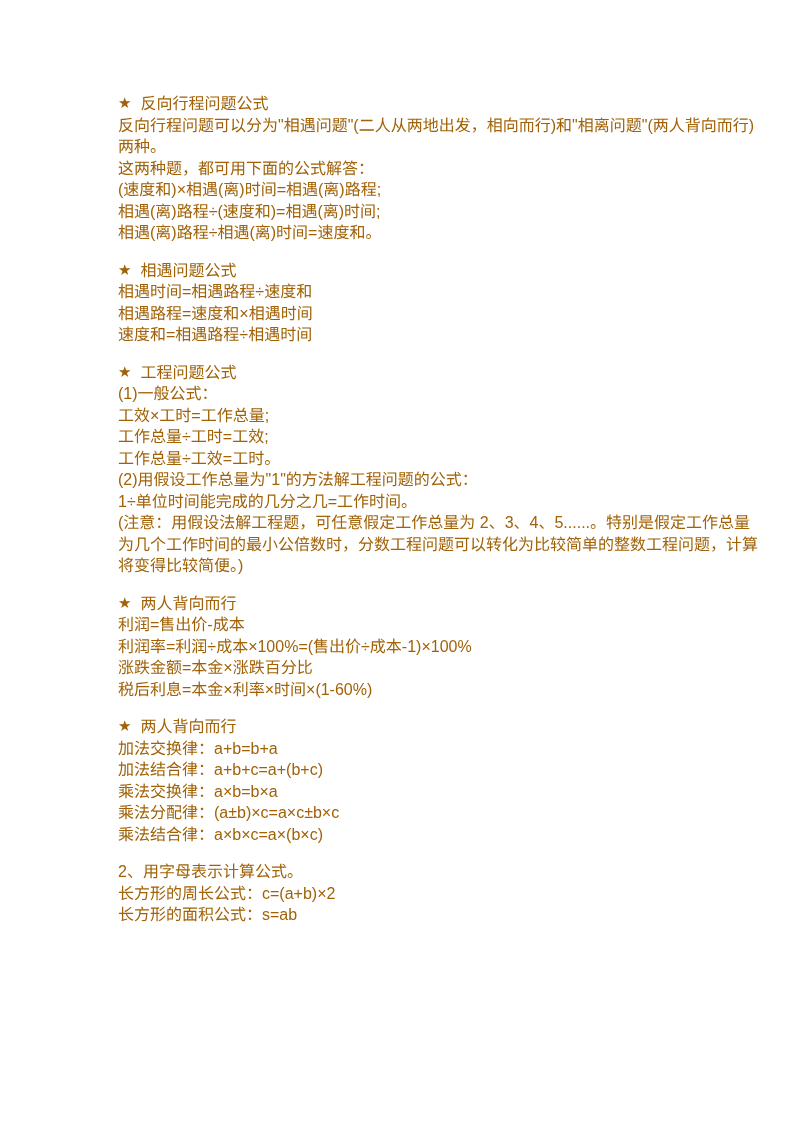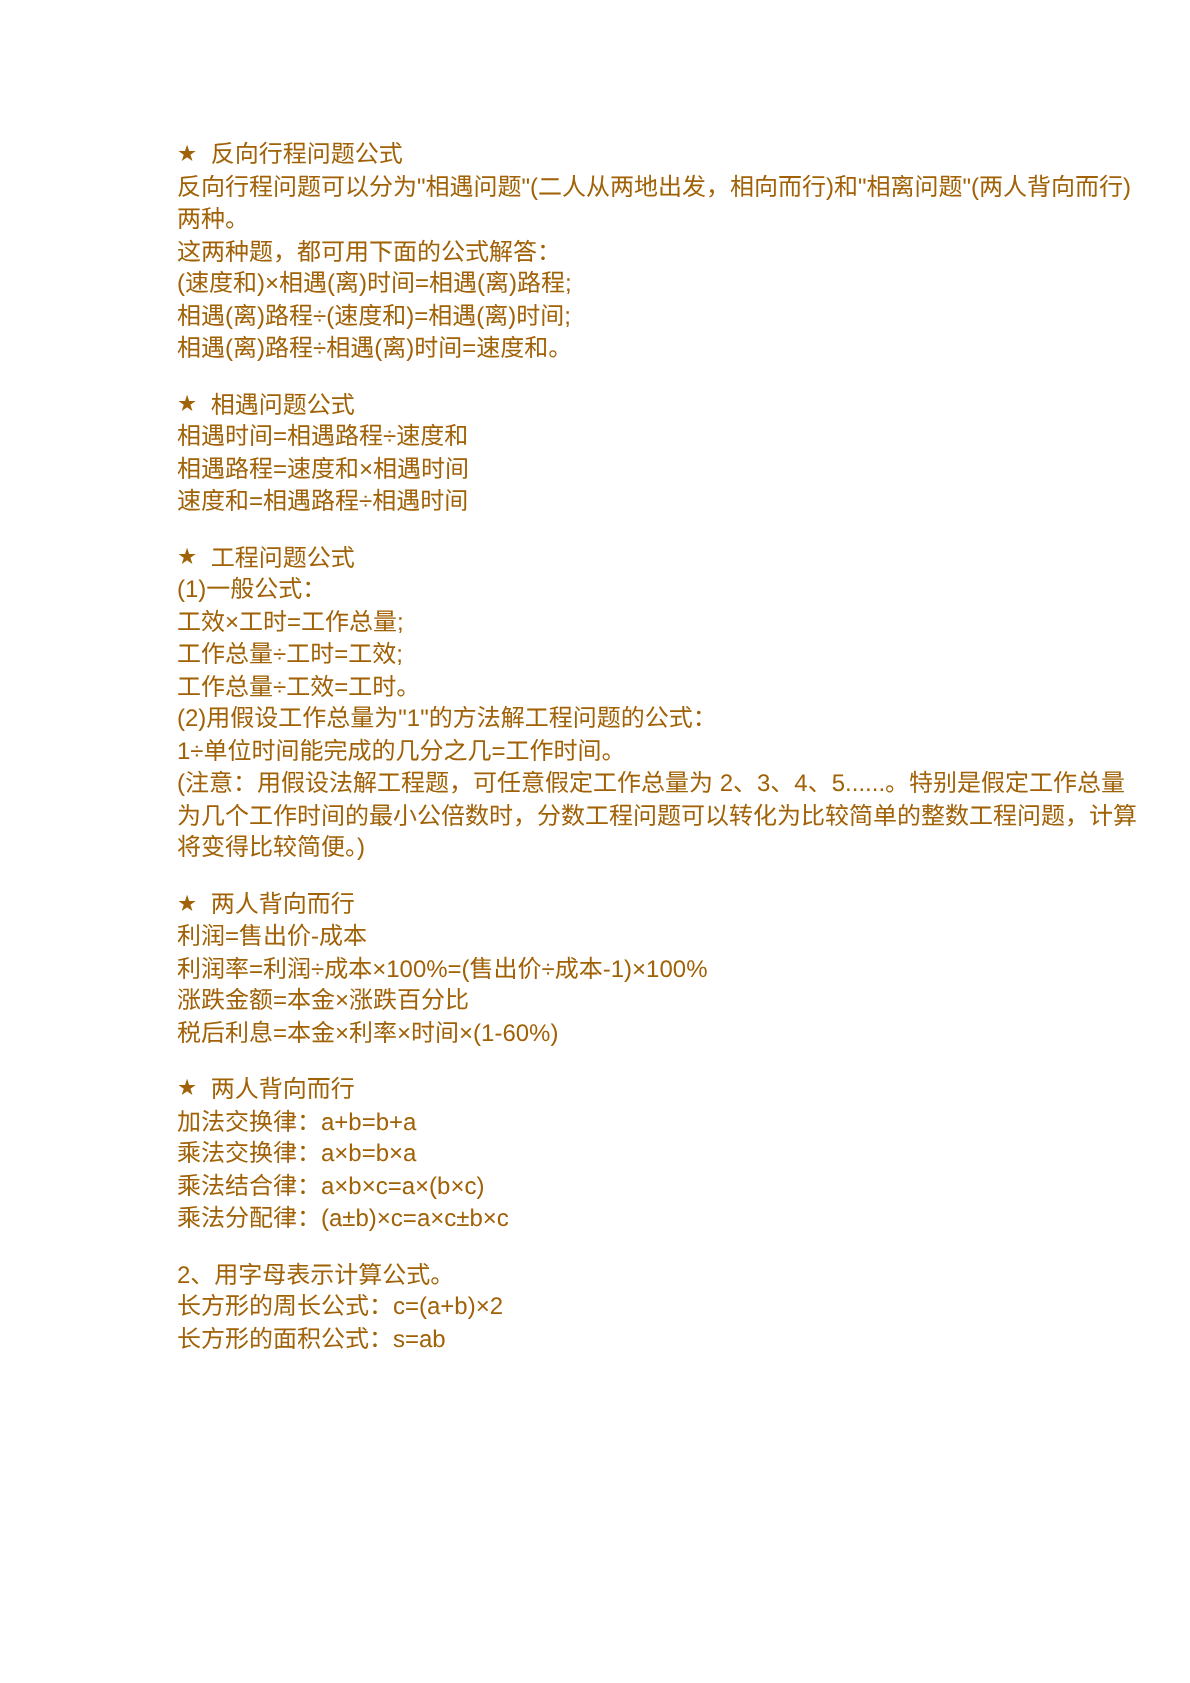--- a/index.html
+++ b/index.html
@@ -78,23 +78,24 @@
     <div class="line head"><span class="star">★</span><span>两人背向而行</span></div>
     <div class="line">利润=售出价-成本</div>
     <div class="line">利润率=利润÷成本×100%=(售出价÷成本-1)×100%</div>
     <div class="line">涨跌金额=本金×涨跌百分比</div>
     <div class="line">税后利息=本金×利率×时间×(1-60%)</div>
   </div>
 
   <div class="sec">
     <div class="line head"><span class="star">★</span><span>两人背向而行</span></div>
     <div class="line">加法交换律：a+b=b+a</div>
+    <div class="line">加法结合律：a+b+c=a+(b+c)</div>
     <div class="line">乘法交换律：a×b=b×a</div>
+    <div class="line">乘法分配律：(a±b)×c=a×c±b×c</div>
     <div class="line">乘法结合律：a×b×c=a×(b×c)</div>
-    <div class="line">乘法分配律：(a±b)×c=a×c±b×c</div>
   </div>
 
   <div class="sec">
     <div class="line">2、用字母表示计算公式。</div>
     <div class="line">长方形的周长公式：c=(a+b)×2</div>
     <div class="line">长方形的面积公式：s=ab</div>
   </div>
 
 </div>
 

